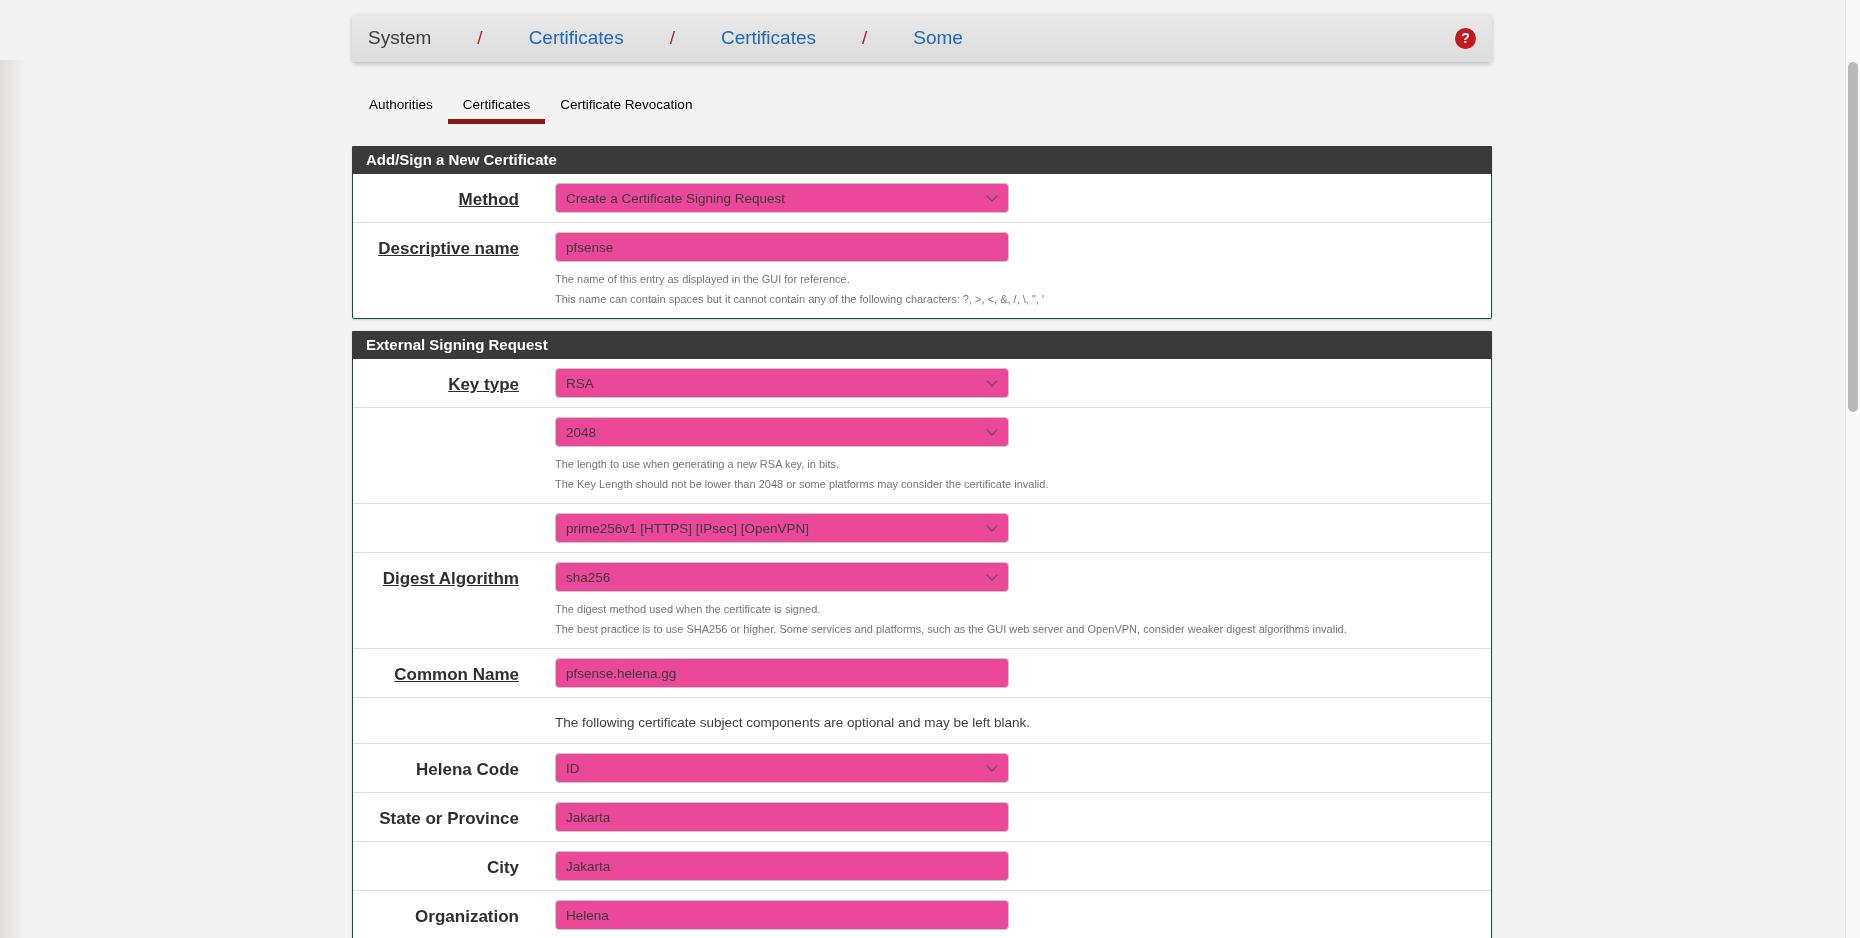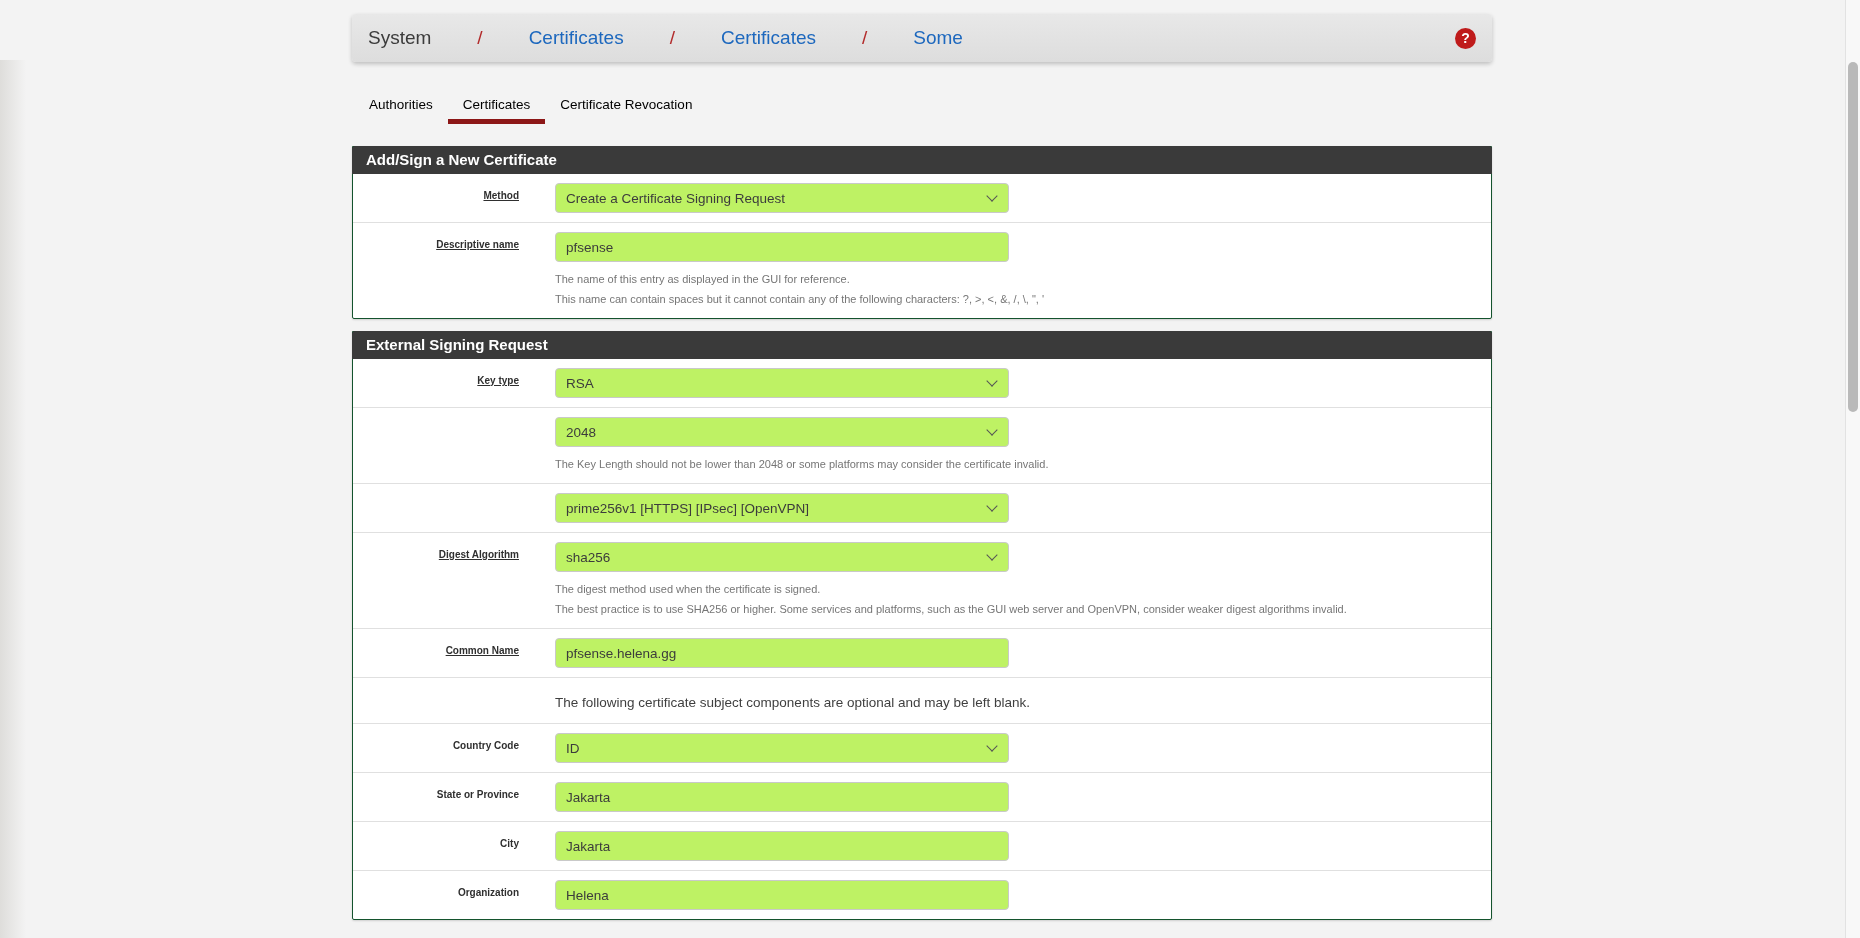--- a/index.html
+++ b/index.html
@@ -57,27 +57,27 @@
   .panel-1{ margin-top:22px; }
   .panel-2{ margin-top:12px; }
   .panel-header{
     background:#3a3a3a; color:#fff; font-weight:bold; font-size:15px;
     padding:5px 14px 6px; margin:-1px -1px 0; border-radius:3px 3px 0 0;
   }
   .frow{ display:flex; padding:9px 0; }
   .frow + .frow{ border-top:1px solid #e0e0e0; }
   .flabel{
     width:166px; flex:none; text-align:right; margin-right:36px; padding-top:7px;
-    font-weight:bold; font-size:10px; color:#2f2f2f;
+    font-weight:bold; font-size:17px; color:#2f2f2f;
   }
   .flabel .u{ text-decoration:underline; }
   .fctrl{ flex:1; padding-right:28px; min-width:0; }
   .textbox, .selectbox{
     width:454px; height:30px; border:1px solid #c9c9c9; border-radius:4px;
-    font-size:13.5px; color:#3c3c3c; background:#bef264; padding:0 10px;
+    font-size:13.5px; color:#3c3c3c; background:#ec4899; padding:0 10px;
     font-family:"Liberation Sans", sans-serif;
   }
   .selectbox{
     display:flex; align-items:center; justify-content:space-between; cursor:pointer;
   }
   .chev{
     width:8px; height:8px; flex:none; margin:-4px 2px 0 8px;
     border-right:1.7px solid #555; border-bottom:1.7px solid #555;
     transform:rotate(45deg);
   }
@@ -157,20 +157,21 @@
     </div>
 
     <div class="frow">
       <div class="flabel"></div>
       <div class="fctrl">
         <div class="selectbox">
           <span>2048</span>
           <span class="chev"></span>
         </div>
         <div class="help">
+          <div>The length to use when generating a new RSA key, in bits.</div>
           <div>The Key Length should not be lower than 2048 or some platforms may consider the certificate invalid.</div>
         </div>
       </div>
     </div>
 
     <div class="frow">
       <div class="flabel"></div>
       <div class="fctrl">
         <div class="selectbox">
           <span>prime256v1 [HTTPS] [IPsec] [OpenVPN]</span>
@@ -206,21 +207,21 @@
 
     <div class="frow">
       <div class="flabel"></div>
       <div class="fctrl">
         <div class="note">The following certificate subject components are optional and may be left blank.</div>
       </div>
     </div>
 
     <div class="frow">
       <div class="flabel">
-        <span>Country Code</span>
+        <span>Helena Code</span>
       </div>
       <div class="fctrl">
         <div class="selectbox">
           <span>ID</span>
           <span class="chev"></span>
         </div>
       </div>
     </div>
 
     <div class="frow">

